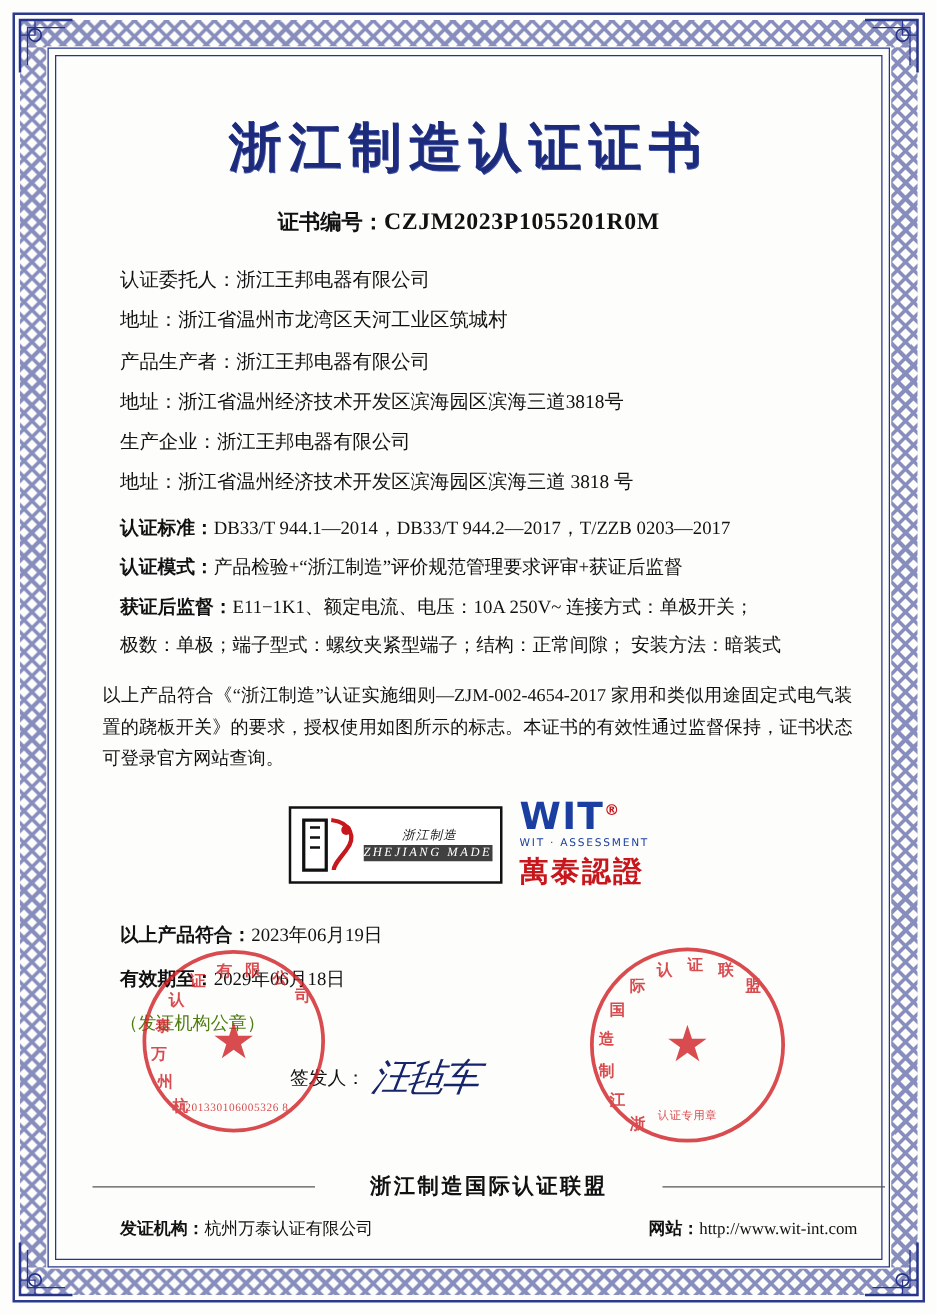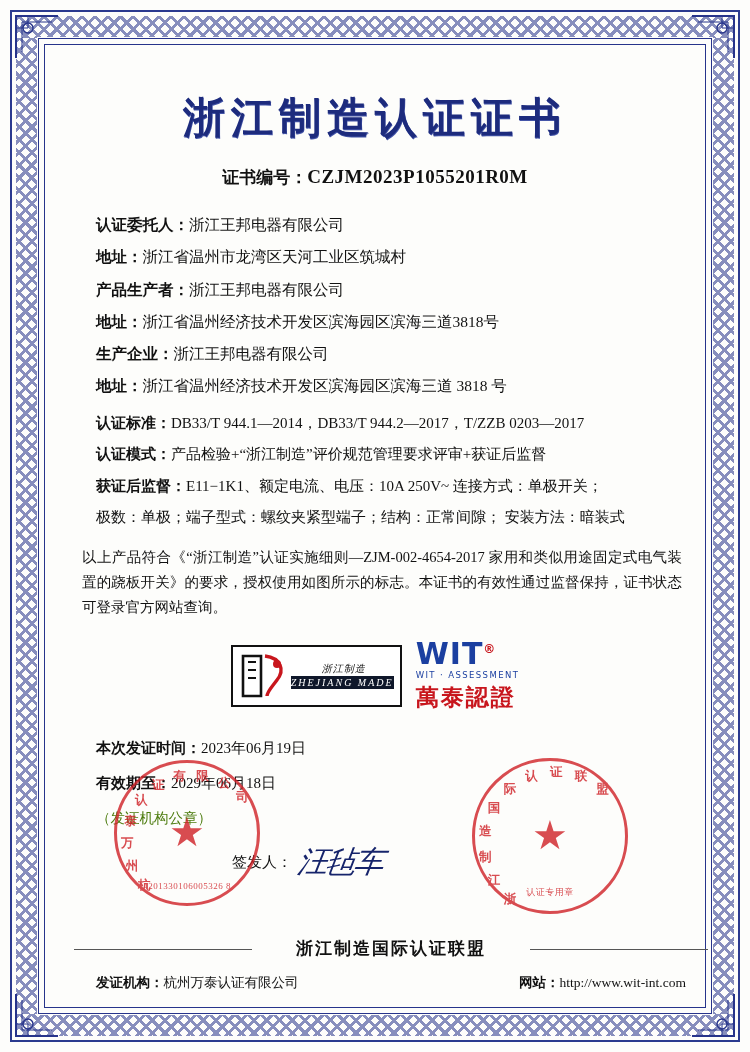--- a/index.html
+++ b/index.html
@@ -107,21 +107,21 @@
     margin: 24px 0 0 52px;
     width: 570px;
   }
   .field-row {
     font-size: 15.5px;
     color: #111;
     margin-bottom: 9px;
     line-height: 1.5;
     white-space: nowrap;
   }
-  .field-row .lbl { font-weight: bold; }
+  .field-row .lbl { font-weight: normal; }
   .field-row .val { }
 
   .spec-block {
     margin: 14px 0 0 52px;
     width: 580px;
   }
   .spec-row {
     font-size: 15px;
     color: #111;
     margin-bottom: 9px;
@@ -160,21 +160,21 @@
   }
   .zj-sub {
     font-size: 10px;
     color: #111;
     letter-spacing: 1px;
     text-align: center;
     line-height: 1.1;
     margin-left: 3px;
   }
   .zj-bar {
-    background: #0f172a;
+    background: #404040;
     color: #fff;
     font-size: 10px;
     letter-spacing: 2px;
     text-align: center;
     padding: 1px 0;
     margin-top: 2px;
   }
   .logo-wit {
     margin-left: 10px;
     text-align: left;
@@ -431,21 +431,21 @@
         <div class="wit-top">
           <span>WIT</span><span class="reg">®</span>
         </div>
         <div class="wit-sub">WIT · ASSESSMENT</div>
         <div class="wit-cn">萬泰認證</div>
       </div>
     </div>
 
     <div class="dates">
       <div class="date-row">
-        <span class="lbl">本次发证时间：</span><span>2023年06月19日</span>
+        <span class="lbl">以上产品符合：</span><span>2023年06月19日</span>
       </div>
       <div class="date-row">
         <span class="lbl">有效期至：</span><span>2029年06月18日</span>
       </div>
       <div class="seal-label">（发证机构公章）</div>
       <div class="signer-row">
         <span class="lbl">签发人：</span>
         <span class="signature">汪毡车</span>
       </div>
     </div>

